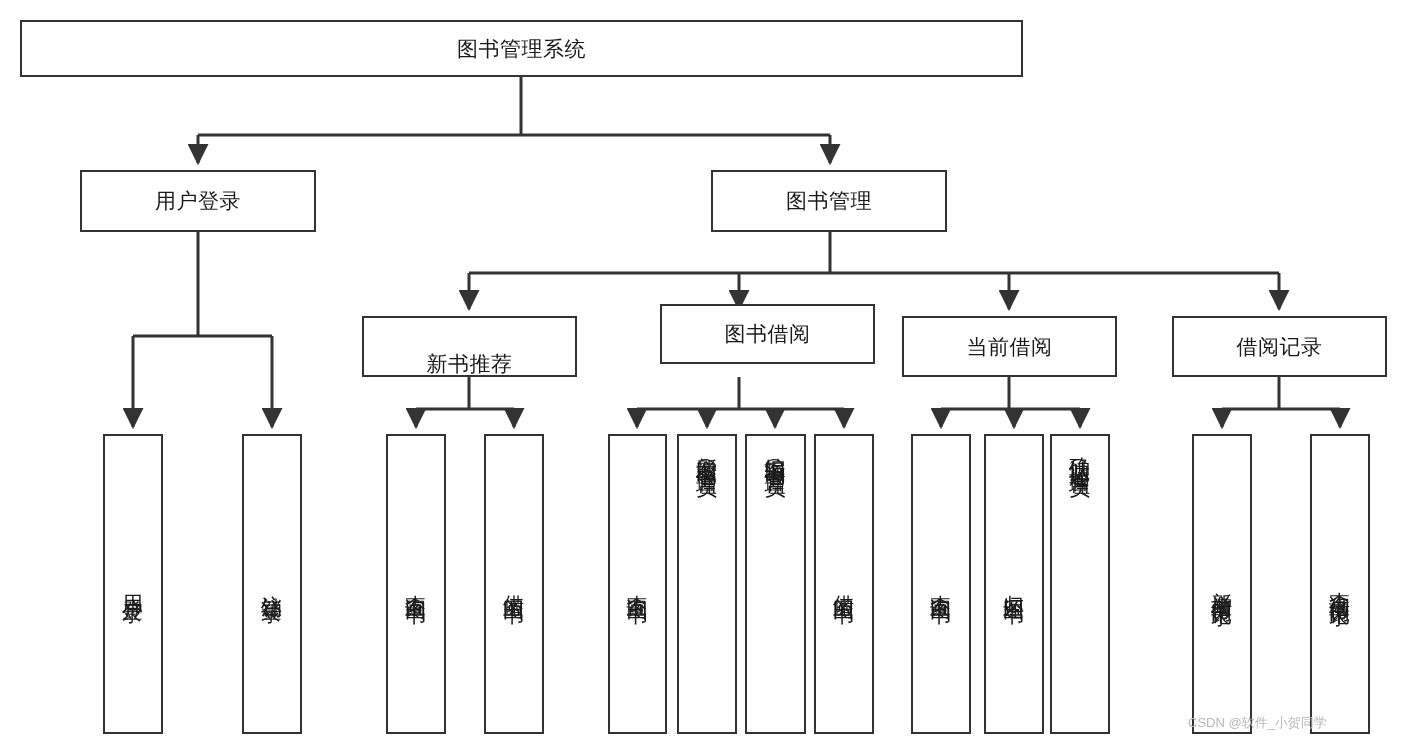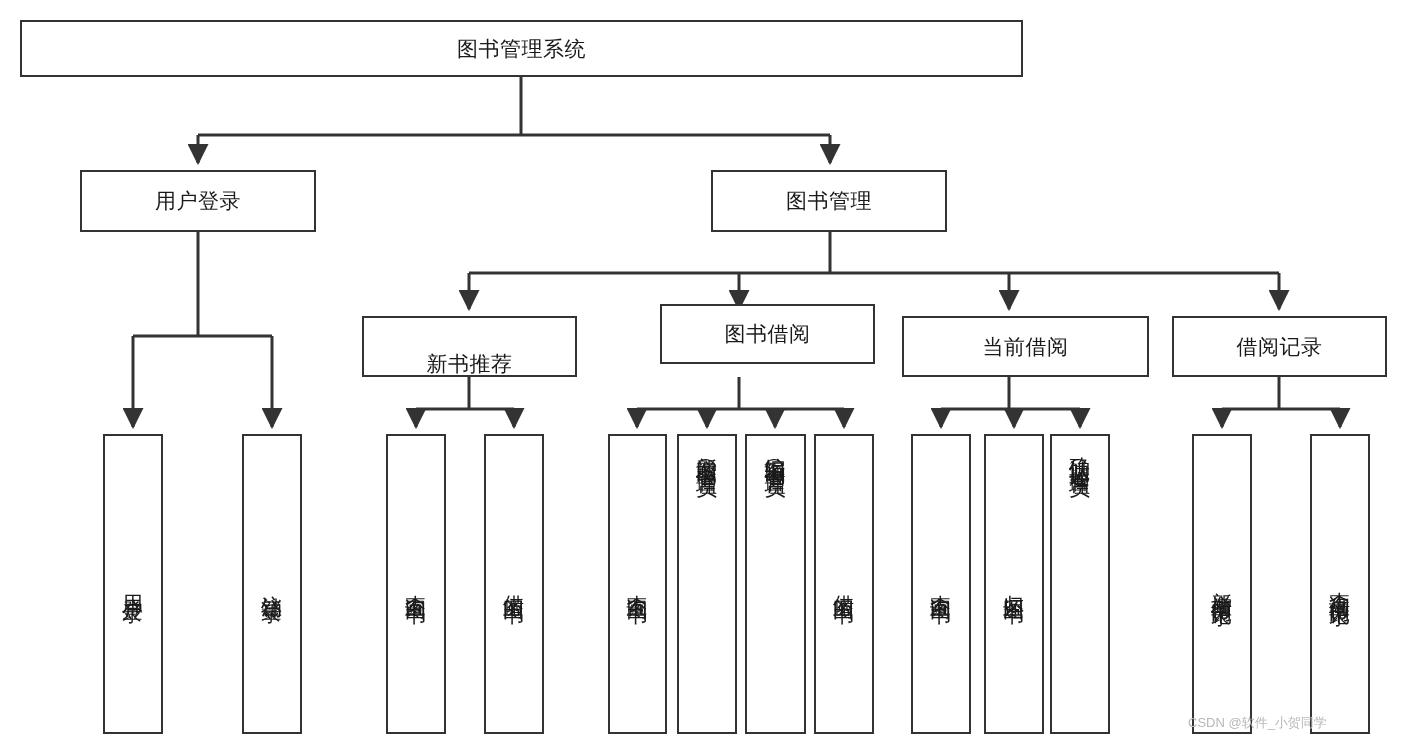--- a/index.html
+++ b/index.html
@@ -135,21 +135,21 @@
   <div class="node" style="left:711px; top:170px; width:236px; height:62px;">
     <span class="node-label">图书管理</span>
   </div>
 
   <div class="node" style="left:362px; top:316px; width:215px; height:61px;align-items:flex-end;">
     <span class="node-label">新书推荐</span>
   </div>
   <div class="node" style="left:632px; top:304px; width:215px; height:60px;margin-left:28px;">
     <span class="node-label">图书借阅</span>
   </div>
-  <div class="node" style="left:902px; top:316px; width:247px; height:61px;">
+  <div class="node" style="left:902px; top:316px; width:215px; height:61px;">
     <span class="node-label">当前借阅</span>
   </div>
   <div class="node" style="left:1172px; top:316px; width:215px; height:61px;">
     <span class="node-label">借阅记录</span>
   </div>
 
   <div class="node leaf center-v" style="left:103px; top:434px; width:60px; height:300px;">
     <span class="node-label">用户登录</span>
   </div>
   <div class="node leaf center-v" style="left:242px; top:434px; width:60px; height:300px;">

